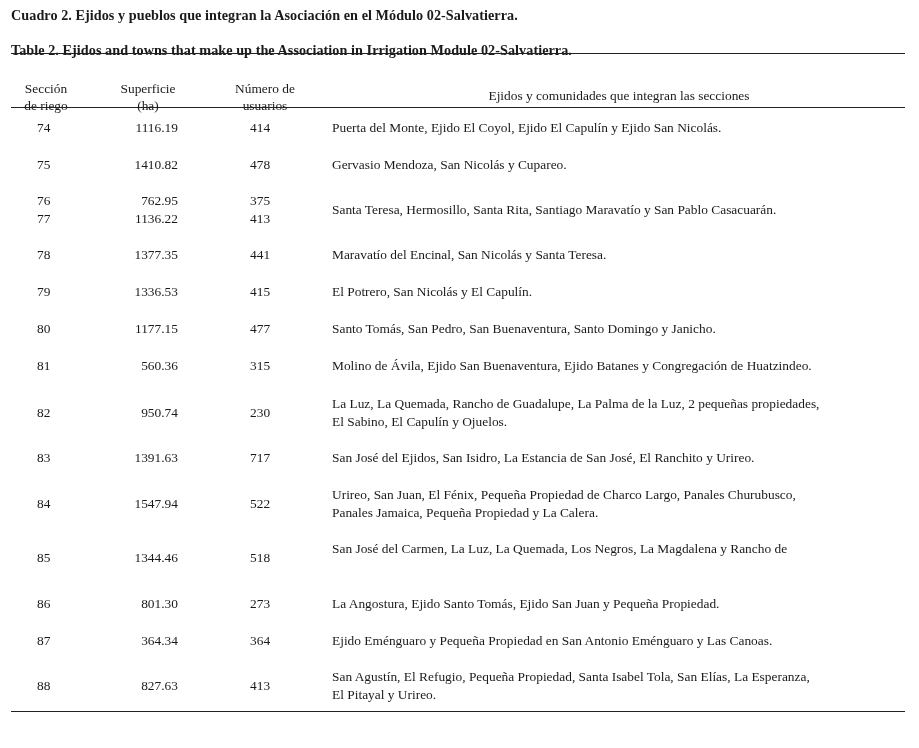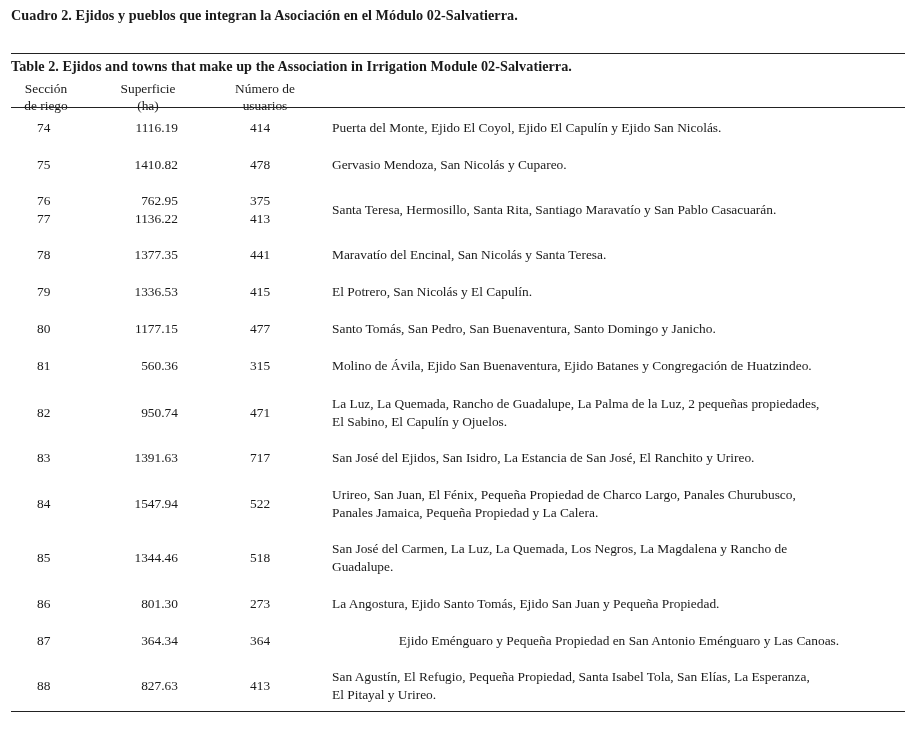--- a/index.html
+++ b/index.html
@@ -1,20 +1,20 @@
 <!DOCTYPE html>
 <html><head>
 <meta charset="utf-8">
 <style>
   html, body { margin:0; padding:0; background:#ffffff; }
   body { width:919px; height:748px; overflow:hidden; font-family:"Liberation Serif","DejaVu Serif",serif; color:#1a1a1a; }
   .wrap { position:relative; width:919px; height:748px; }
   .cap { position:absolute; left:11px; font-weight:bold; font-size:14.2px; letter-spacing:0.05px; white-space:nowrap; }
   .cap1 { top:7px;text-align:right; }
-  .cap2 { top:42px;margin-top:16px; }
+  .cap2 { top:42px; }
   .rule { position:absolute; left:11px; width:894px; height:1px; background:#222; }
   .r-top { top:53px; }
   .r-head { top:107px; }
   .r-bot { top:711px; }
   .th { position:absolute; font-size:13.4px; text-align:center; line-height:17px;margin-top:16px; }
   .th1 { left:11px; width:70px; top:64px; }
   .th2 { left:108px; width:80px; top:64px; }
   .th3 { left:222px; width:86px; top:64px; }
   .th4 { left:332px; width:574px; top:71px; text-align:center; }
   .row { position:absolute; left:0; width:919px; font-size:13.4px; line-height:18px; }
@@ -38,20 +38,21 @@
     <div>de riego</div>
   </div>
   <div class="th th2">
     <div>Superficie</div>
     <div>(ha)</div>
   </div>
   <div class="th th3">
     <div>Número de</div>
     <div>usuarios</div>
   </div>
+  <div class="th th4">Ejidos y comunidades que integran las secciones</div>
 
   <div class="rule r-head"></div>
 
   <div id="rows">
       <div class="row" style="top: 119px;">
         <div class="c1" style="top: 0px;">74</div>
         <div class="c2" style="top: 0px;">1116.19</div>
         <div class="c3" style="top: 0px;">414</div>
         <div class="c4" style="top: 0px;">
           <div>Puerta del Monte, Ejido El Coyol, Ejido El Capulín y Ejido San Nicolás.</div>
@@ -104,21 +105,21 @@
         <div class="c1" style="top: 0px;">81</div>
         <div class="c2" style="top: 0px;">560.36</div>
         <div class="c3" style="top: 0px;">315</div>
         <div class="c4" style="top: 0px;">
           <div>Molino de Ávila, Ejido San Buenaventura, Ejido Batanes y Congregación de Huatzindeo.</div>
         </div>
       </div>
       <div class="row" style="top: 395px;">
         <div class="c1" style="top: 9px;">82</div>
         <div class="c2" style="top: 9px;">950.74</div>
-        <div class="c3" style="top: 9px;">471</div>
+        <div class="c3" style="top: 9px;">230</div>
         <div class="c4" style="top: 0px;">
           <div>La Luz, La Quemada, Rancho de Guadalupe, La Palma de la Luz, 2 pequeñas propiedades,</div>
           <div>El Sabino, El Capulín y Ojuelos.</div>
         </div>
       </div>
       <div class="row" style="top: 449px;">
         <div class="c1" style="top: 0px;">83</div>
         <div class="c2" style="top: 0px;">1391.63</div>
         <div class="c3" style="top: 0px;">717</div>
         <div class="c4" style="top: 0px;">
@@ -133,36 +134,35 @@
           <div>Urireo, San Juan, El Fénix, Pequeña Propiedad de Charco Largo, Panales Churubusco,</div>
           <div>Panales Jamaica, Pequeña Propiedad y La Calera.</div>
         </div>
       </div>
       <div class="row" style="top: 540px;">
         <div class="c1" style="top: 9px;">85</div>
         <div class="c2" style="top: 9px;">1344.46</div>
         <div class="c3" style="top: 9px;">518</div>
         <div class="c4" style="top: 0px;">
           <div>San José del Carmen, La Luz, La Quemada, Los Negros, La Magdalena y Rancho de</div>
-          <div>Guadalupe.</div>
         </div>
       </div>
       <div class="row" style="top: 595px;">
         <div class="c1" style="top: 0px;">86</div>
         <div class="c2" style="top: 0px;">801.30</div>
         <div class="c3" style="top: 0px;">273</div>
         <div class="c4" style="top: 0px;">
           <div>La Angostura, Ejido Santo Tomás, Ejido San Juan y Pequeña Propiedad.</div>
         </div>
       </div>
       <div class="row" style="top: 632px;">
         <div class="c1" style="top: 0px;">87</div>
         <div class="c2" style="top: 0px;">364.34</div>
         <div class="c3" style="top: 0px;">364</div>
-        <div class="c4" style="top: 0px; text-align: center;">
+        <div class="c4" style="top: 0px;">
           <div>Ejido Eménguaro y Pequeña Propiedad en San Antonio Eménguaro y Las Canoas.</div>
         </div>
       </div>
       <div class="row" style="top: 668px;">
         <div class="c1" style="top: 9px;">88</div>
         <div class="c2" style="top: 9px;">827.63</div>
         <div class="c3" style="top: 9px;">413</div>
         <div class="c4" style="top: 0px;">
           <div>San Agustín, El Refugio, Pequeña Propiedad, Santa Isabel Tola, San Elías, La Esperanza,</div>
           <div>El Pitayal y Urireo.</div>

